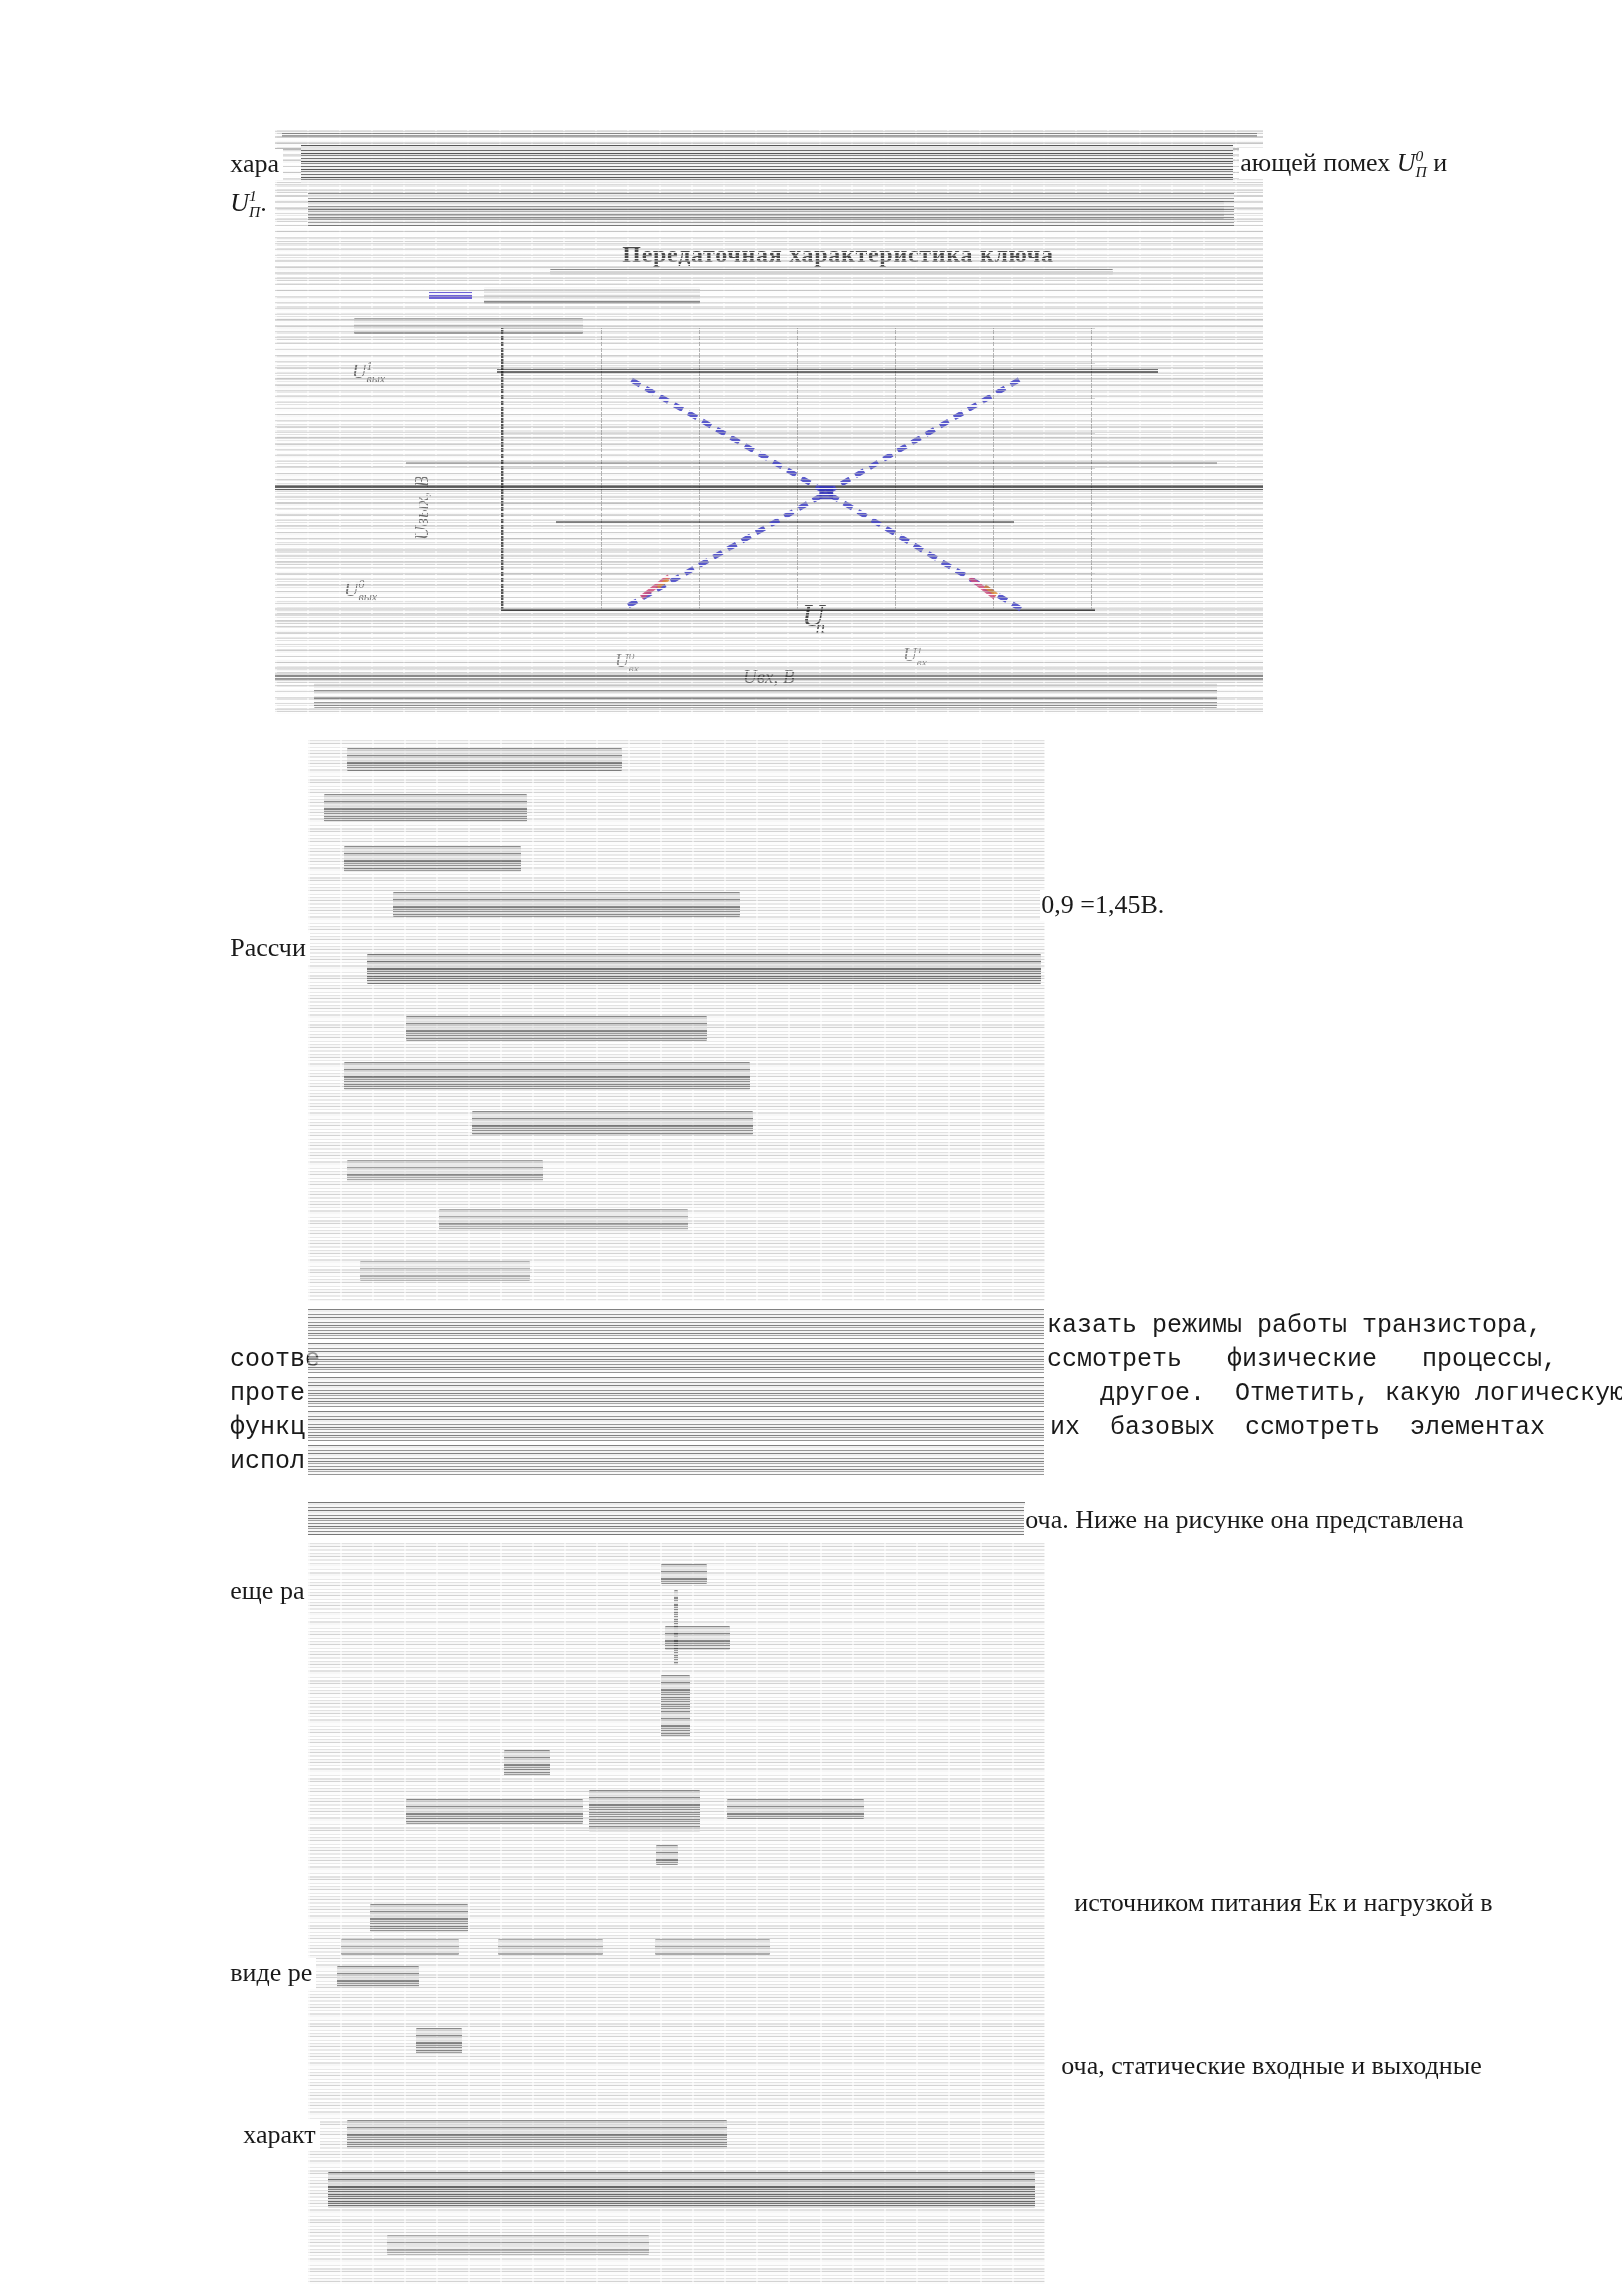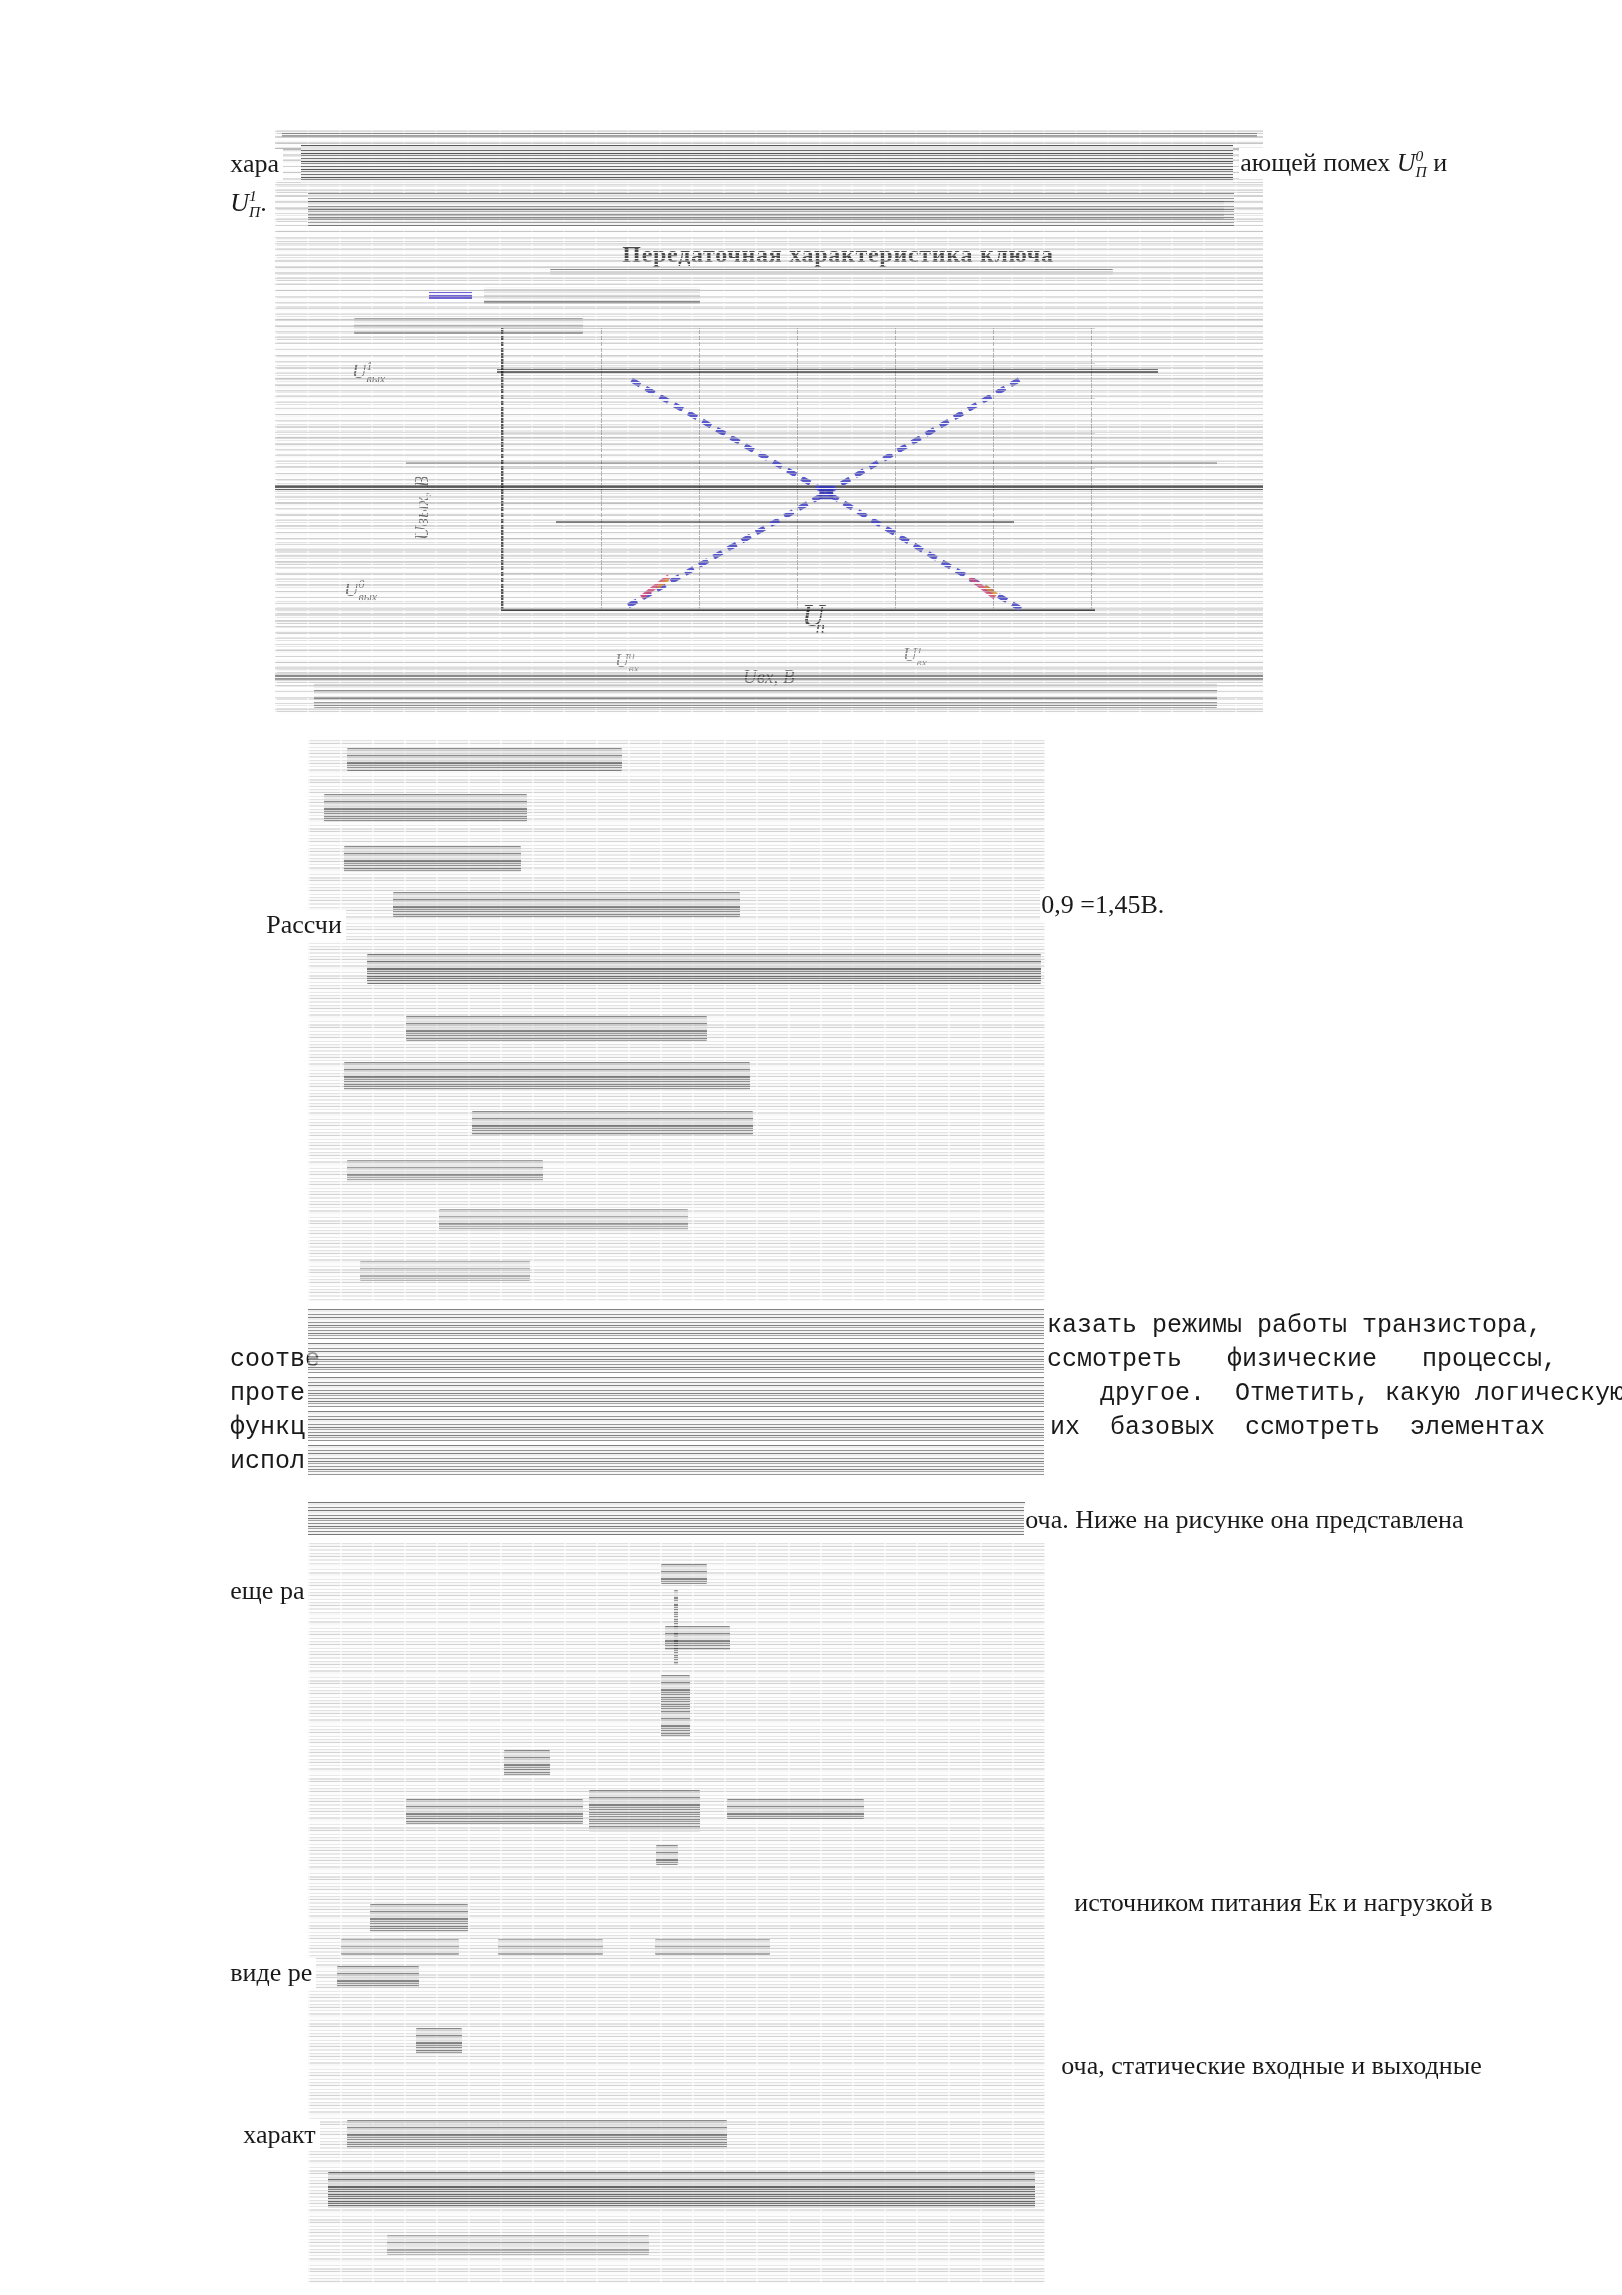--- a/index.html
+++ b/index.html
@@ -120,21 +120,21 @@
     <div class="abs smudge" style="left:85px;top:154px;width:347px;height:25px;"></div>
     <div class="abs smudge" style="left:59px;top:216px;width:674px;height:30px;opacity:.65;"></div>
     <div class="abs smudge" style="left:98px;top:278px;width:301px;height:25px;"></div>
     <div class="abs smudge" style="left:36px;top:324px;width:406px;height:27.5px;"></div>
     <div class="abs smudge" style="left:164px;top:373px;width:281px;height:23.6px;"></div>
     <div class="abs smudge" style="left:39px;top:422px;width:196px;height:22px;opacity:.45;"></div>
     <div class="abs smudge" style="left:131px;top:471px;width:249px;height:22px;opacity:.4;"></div>
     <div class="abs smudge" style="left:52px;top:523px;width:170px;height:19.6px;opacity:.35;"></div>
   </div>
   <div class="abs serif clear" style="left:1040px;top:890px;z-index:10;">0,9 =1,45В.</div>
-  <div class="abs serif clear" style="left:229px;top:910px;z-index:10;margin-left:36px;">Рассчи</div>
+  <div class="abs serif clear" style="left:229px;top:933px;z-index:10;">Рассчи</div>
 
   <div class="abs glitch-dark" style="left:308px;top:1309px;width:736px;height:30px;opacity:.6;"></div>
   <div class="abs sans" style="left:1047px;top:1312px;">казать режимы работы транзистора,</div>
 
   <div class="abs sans" style="left:230px;top:1346px;">соотве</div>
   <div class="abs glitch-dark" style="left:308px;top:1343px;width:736px;height:30px;opacity:.6;"></div>
   <div class="abs sans" style="left:1047px;top:1346px;">ссмотреть   физические   процессы,</div>
 
   <div class="abs sans" style="left:230px;top:1380px;">проте</div>
   <div class="abs glitch-dark" style="left:308px;top:1377px;width:736px;height:30px;opacity:.6;"></div>

